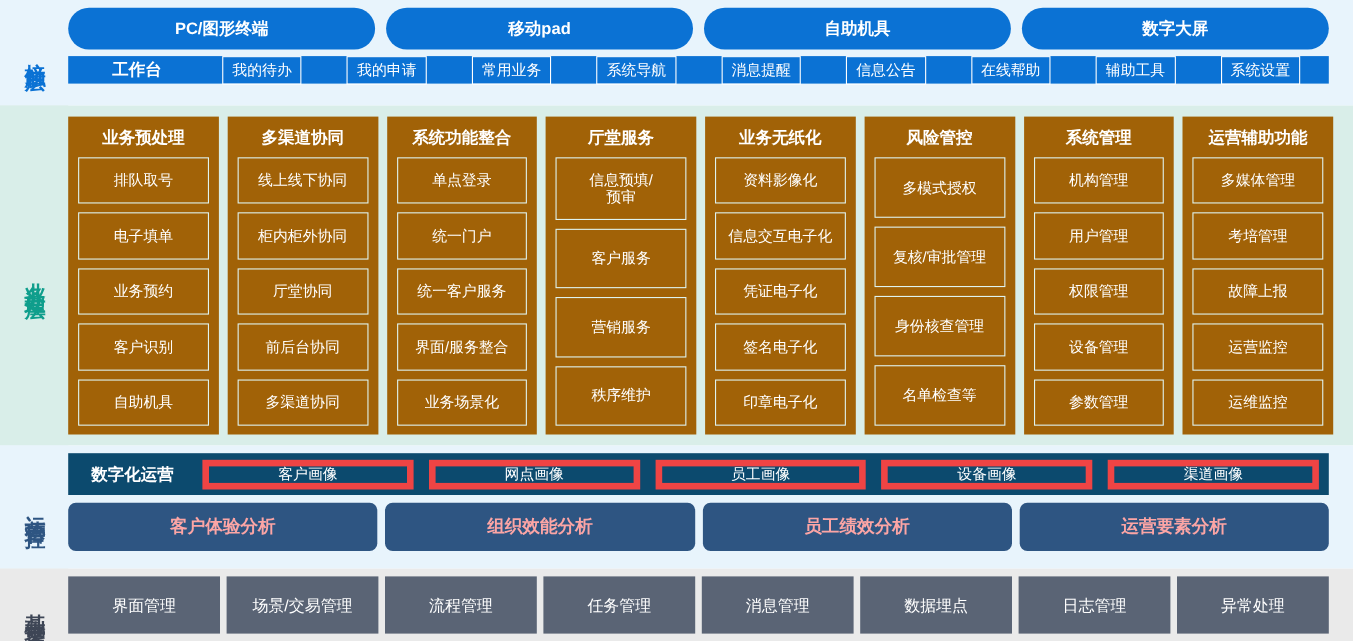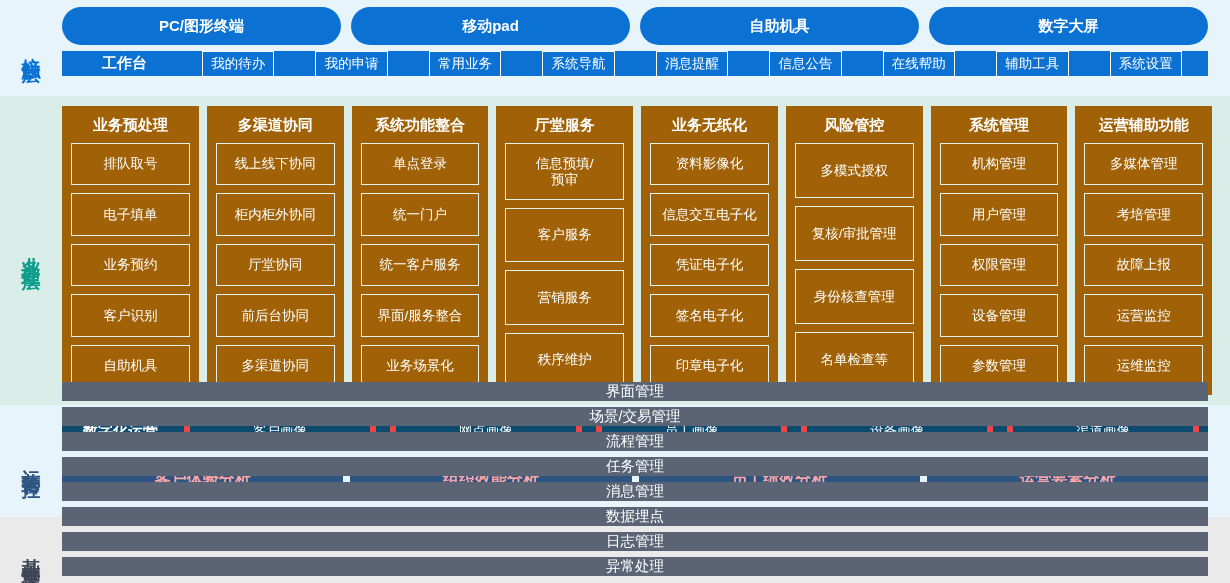--- a/index.html
+++ b/index.html
@@ -92,21 +92,21 @@
     flex: 1 1 0; background: #2e5582; border-radius: 7px;
     display: flex; align-items: center; justify-content: center;
     color: #fca5a5; font-weight: bold; font-size: 16px;
   }
 
   
   .band-base { background: #eaeaea; height: 66px; }
   .band-base .band-label { color: #3e4656; background: #eaeaea; }
   .band-base .band-body {
     padding: 7px 22px 7px 0;
-    flex-direction: column; gap: 6px; justify-content: flex-end;
+    flex-direction: row; gap: 6px;
   }
   .base-item {
     flex: 1 1 0; background: #5a6475;
     display: flex; align-items: center; justify-content: center;
     color: #ffffff; font-size: 14.5px; white-space: nowrap;
   }
 </style>
 </head>
 <body>
 

